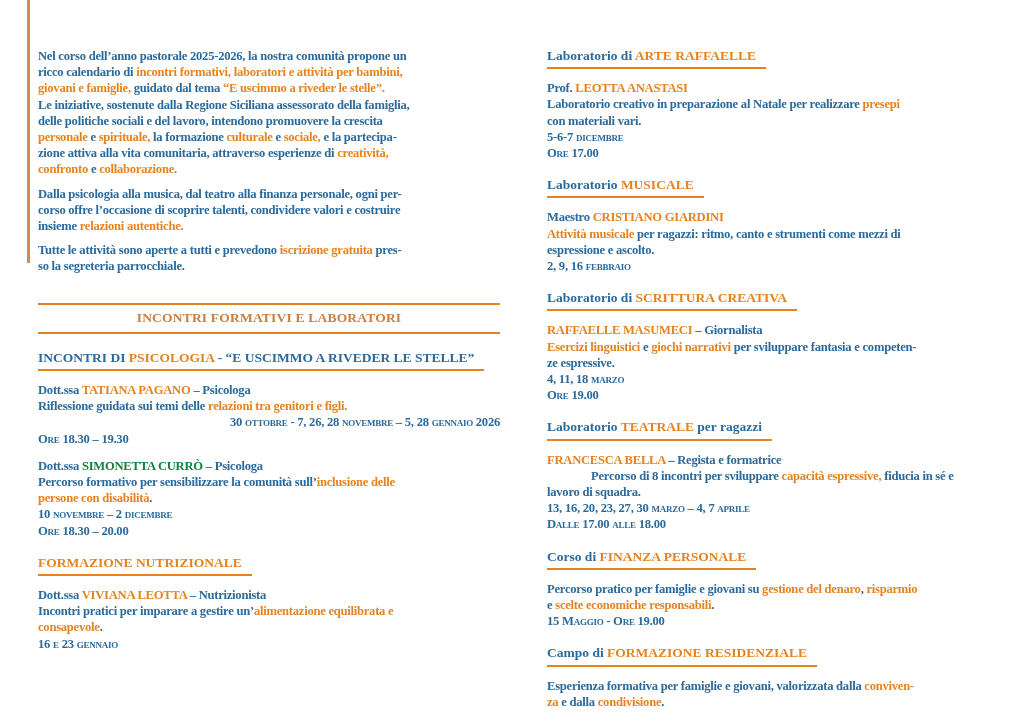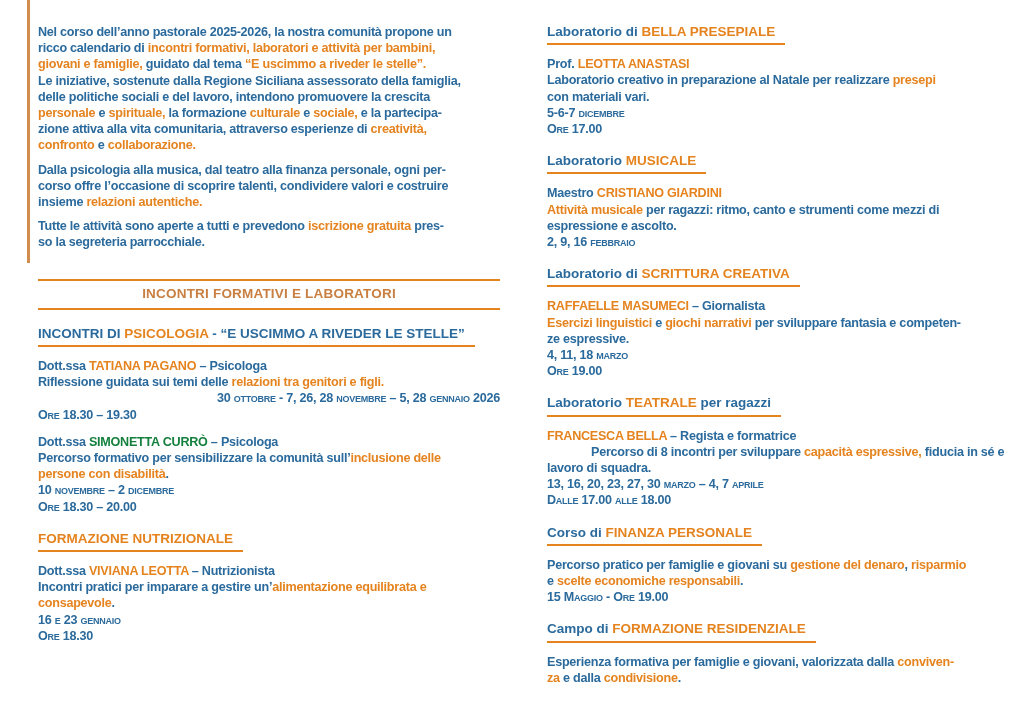--- a/index.html
+++ b/index.html
@@ -15,21 +15,21 @@
     line-height: 16.2px;
     letter-spacing: -0.25px;
   }
   .accent-bar {
     position: absolute;
     left: 27px;
     top: 0;
     width: 3px;
     height: 263px;
   }
-  .col { position: absolute; top: 24px; width: 462px; }
+  .col { position: absolute; top: 48px; width: 462px; font-family: Liberation Serif, serif; }
   #col-left  { left: 38px; }
   #col-right { left: 547px; }
   .col > :first-child { margin-top: 0; }
 
   .para {
     margin: 0 0 8px 0;
     white-space: pre-wrap;
   }
   .banner {
     margin: 28px 0 13px 0;
@@ -89,25 +89,24 @@
 persone con disabilità</span><span class="seg" style="color: rgb(43, 106, 156);">.</span></div>
         <div class="event-dates sc" style="color: rgb(43, 106, 156);">10 novembre – 2 dicembre</div>
         <div class="event-time sc" style="color: rgb(43, 106, 156);">Ore 18.30 – 20.00</div>
       </div>
       <div class="heading"><span class="heading-line" style="border-color: rgb(229, 131, 31);"><span class="seg" style="color: rgb(229, 131, 31);">FORMAZIONE NUTRIZIONALE</span></span></div>
       <div class="event">
         <div class="event-title"><span class="seg" style="color: rgb(43, 106, 156);">Dott.ssa </span><span class="seg" style="color: rgb(229, 131, 31);">VIVIANA LEOTTA</span><span class="seg" style="color: rgb(43, 106, 156);"> – Nutrizionista</span></div>
         <div class="event-desc"><span class="seg" style="color: rgb(43, 106, 156);">Incontri pratici per imparare a gestire un’</span><span class="seg" style="color: rgb(229, 131, 31);">alimentazione equilibrata e
 consapevole</span><span class="seg" style="color: rgb(43, 106, 156);">.</span></div>
         <div class="event-dates sc" style="color: rgb(43, 106, 156);">16 e 23 gennaio</div>
-        <div class="event-time sc" style="color: rgb(43, 106, 156);">Ore 18.30</div>
       </div>
     </div>
   <div class="col" id="col-right">
-      <div class="heading"><span class="heading-line" style="border-color: rgb(229, 131, 31);"><span class="seg" style="color: rgb(43, 106, 156);">Laboratorio di </span><span class="seg" style="color: rgb(229, 131, 31);">BELLA PRESEPIALE</span></span></div>
+      <div class="heading"><span class="heading-line" style="border-color: rgb(229, 131, 31);"><span class="seg" style="color: rgb(43, 106, 156);">Laboratorio di </span><span class="seg" style="color: rgb(229, 131, 31);">ARTE RAFFAELLE</span></span></div>
       <div class="event">
         <div class="event-title"><span class="seg" style="color: rgb(43, 106, 156);">Prof. </span><span class="seg" style="color: rgb(229, 131, 31);">LEOTTA ANASTASI</span></div>
         <div class="event-desc"><span class="seg" style="color: rgb(43, 106, 156);">Laboratorio creativo in preparazione al Natale per realizzare </span><span class="seg" style="color: rgb(229, 131, 31);">presepi</span><span class="seg" style="color: rgb(43, 106, 156);">
 con materiali vari.</span></div>
         <div class="event-dates sc" style="color: rgb(43, 106, 156);">5-6-7 dicembre</div>
         <div class="event-time sc" style="color: rgb(43, 106, 156);">Ore 17.00</div>
       </div>
       <div class="heading"><span class="heading-line" style="border-color: rgb(229, 131, 31);"><span class="seg" style="color: rgb(43, 106, 156);">Laboratorio </span><span class="seg" style="color: rgb(229, 131, 31);">MUSICALE</span></span></div>
       <div class="event">
         <div class="event-title"><span class="seg" style="color: rgb(43, 106, 156);">Maestro </span><span class="seg" style="color: rgb(229, 131, 31);">CRISTIANO GIARDINI</span></div>

